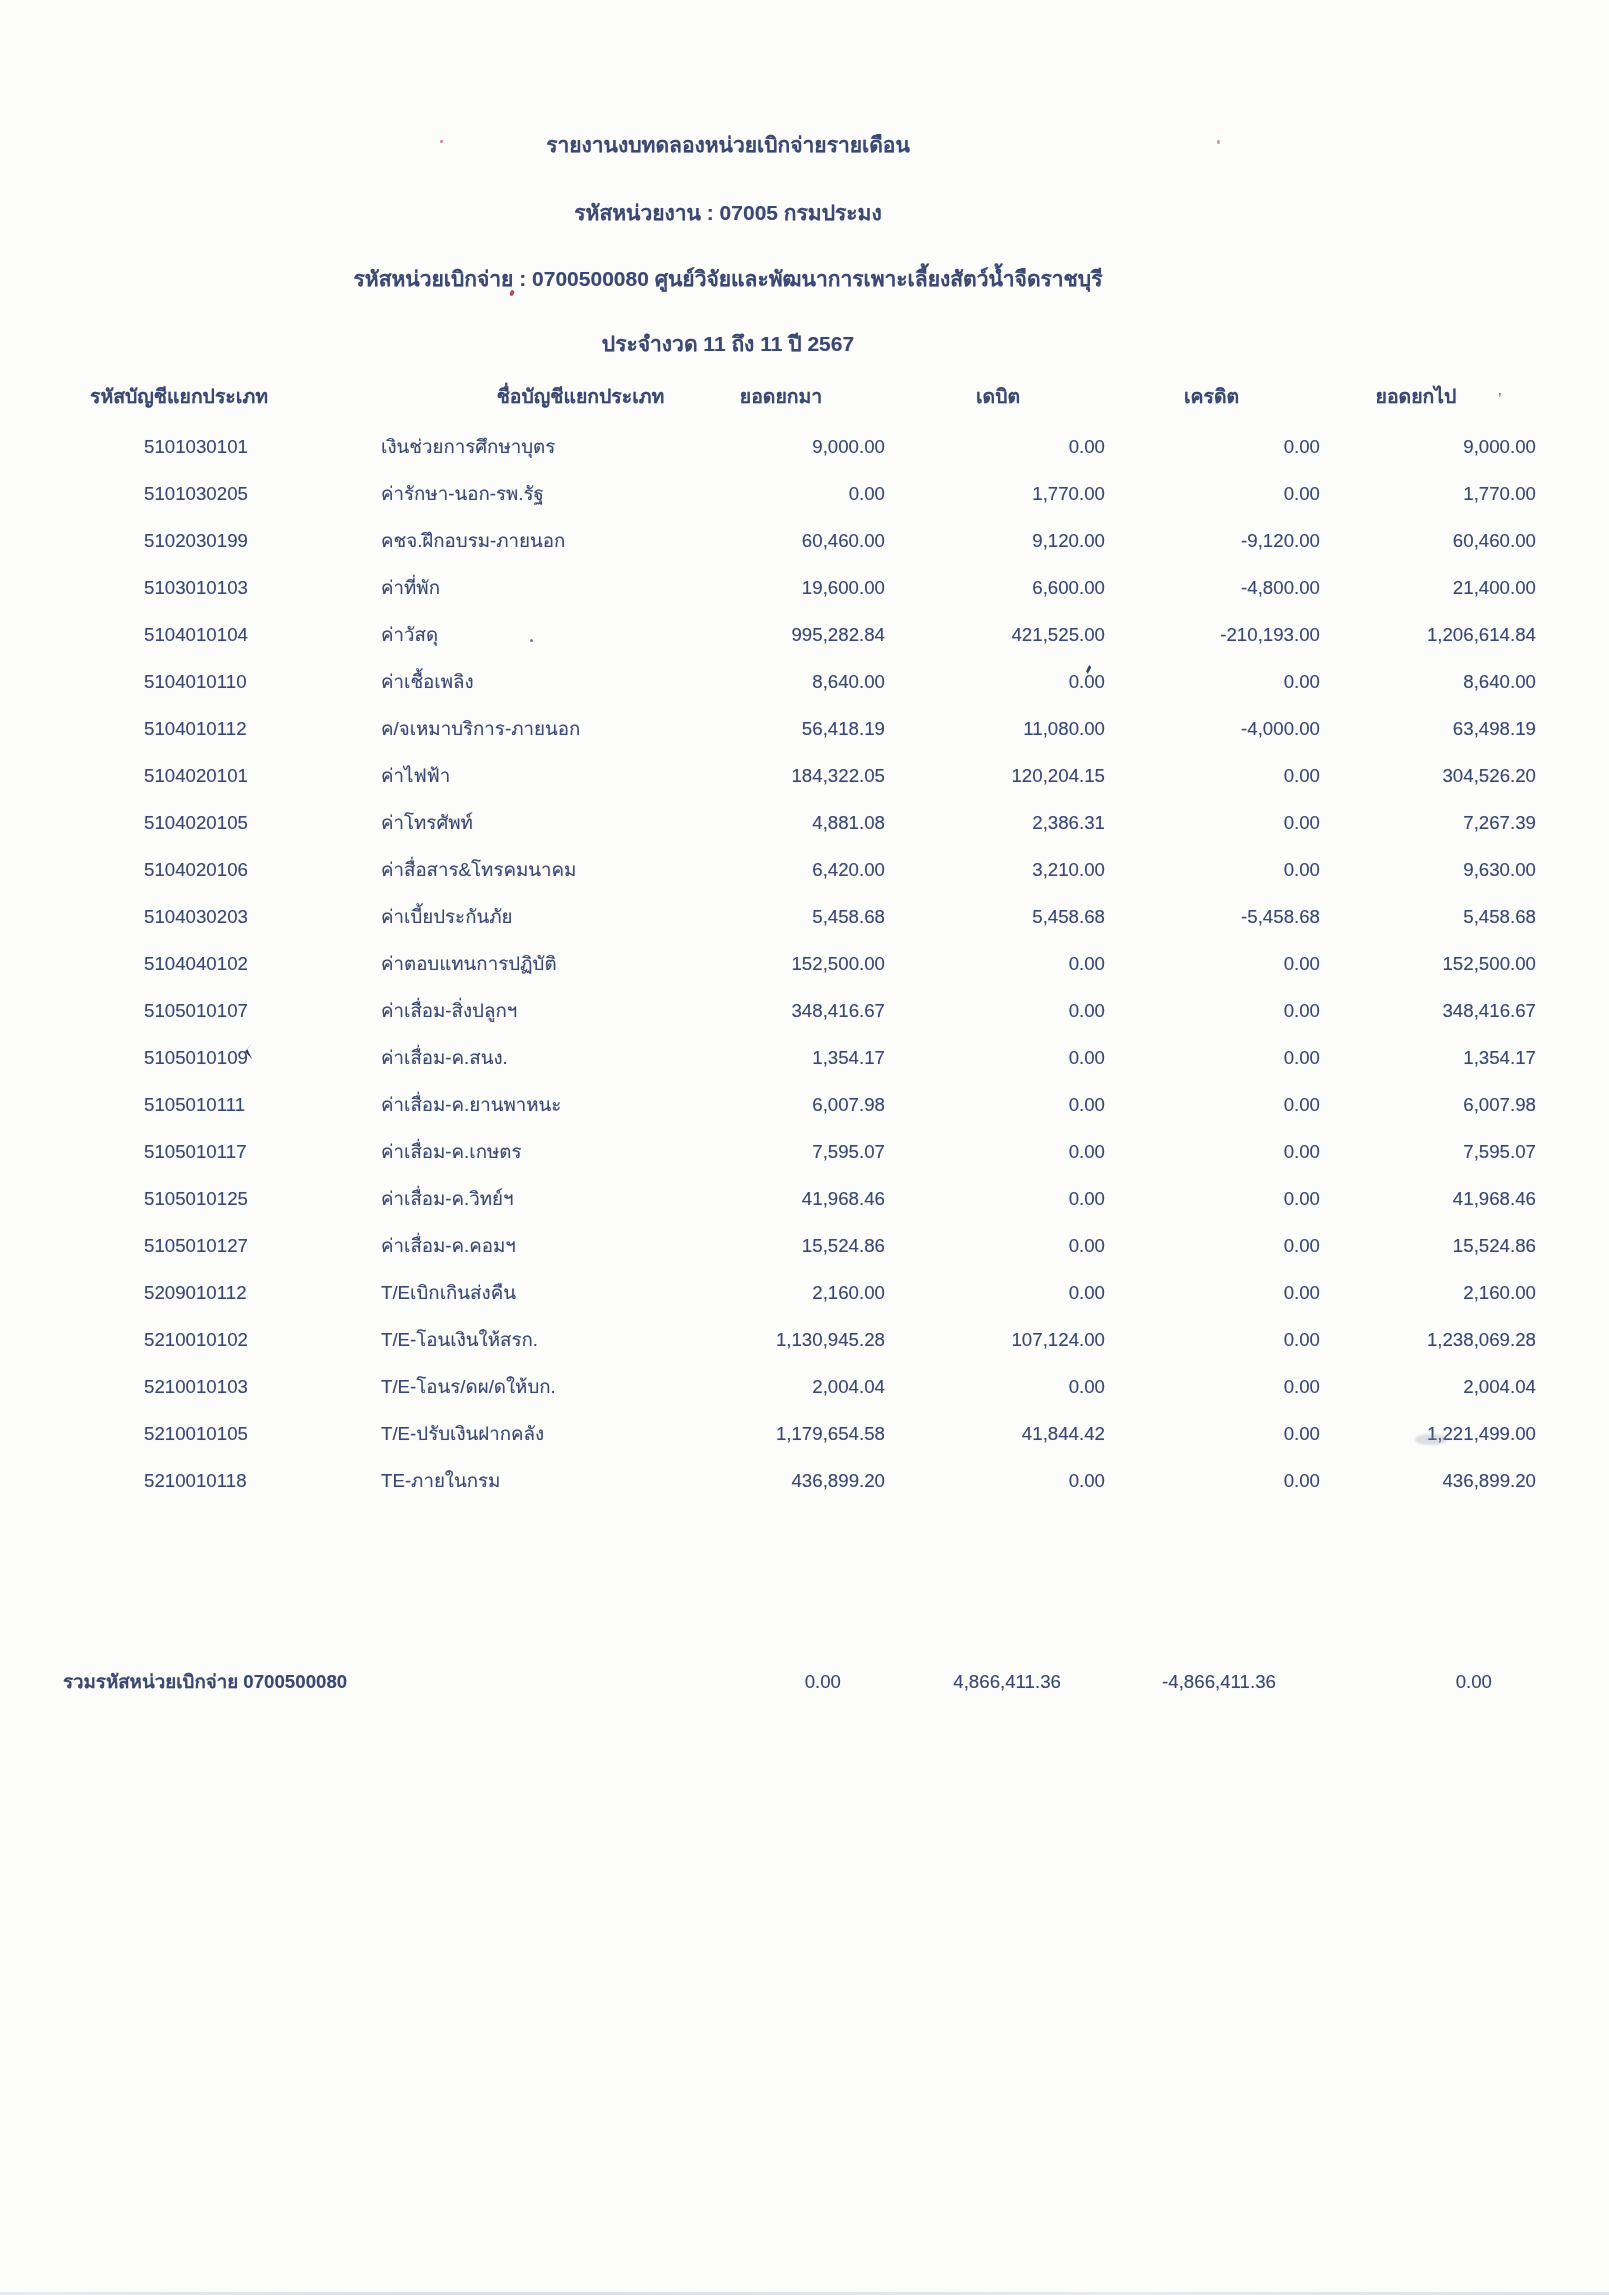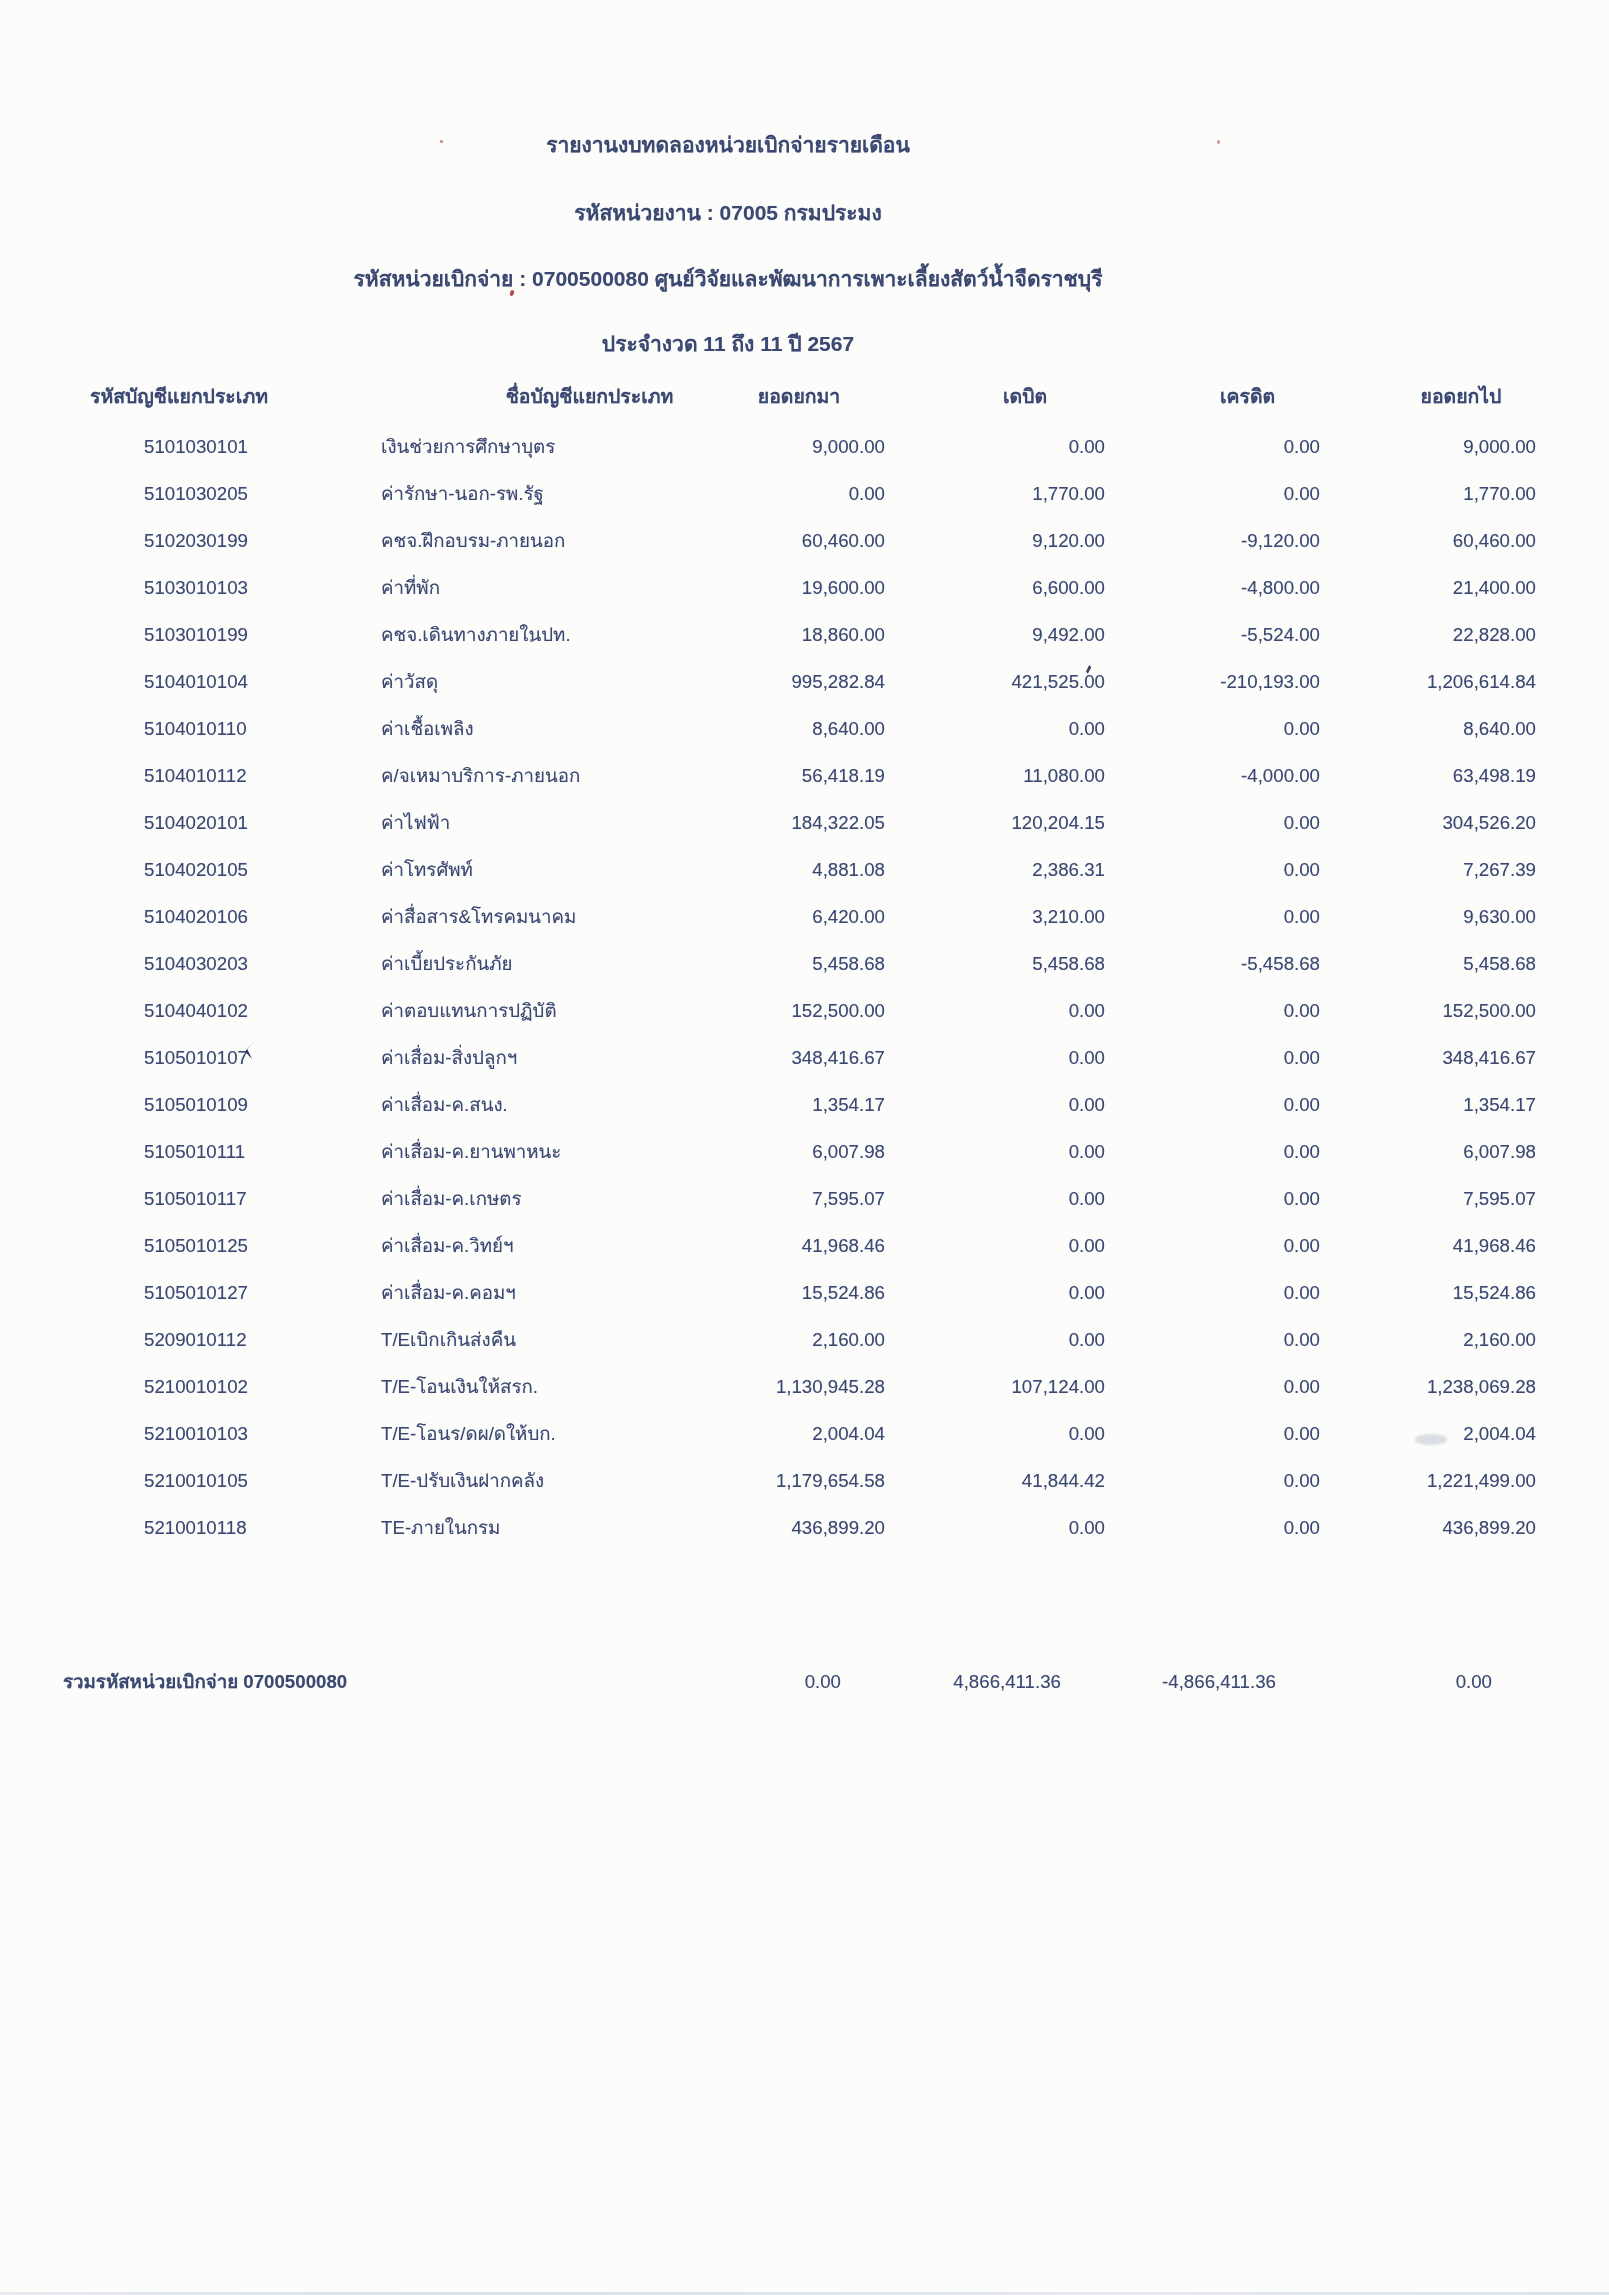--- a/index.html
+++ b/index.html
@@ -12,21 +12,21 @@
   .soft{text-shadow:0 0 0.7px rgba(58,70,110,.35);}
   
   .title-block{position:absolute;left:0;top:0;width:1456px;text-align:center;}
   .title-line{position:absolute;left:0;width:100%;font-weight:700;font-size:21px;line-height:27px;}
   #t1{top:131px;}
   #t2{top:199px;}
   #t3{top:265px;}
   #t4{top:330px;}
   
   .grid{display:grid;grid-template-columns:237px 304px 200px 220px 215px 216px;}
-  .head-row{position:absolute;left:100px;top:381px;width:1393px;font-weight:700;font-size:19.4px;gap:9px;}
+  .head-row{position:absolute;left:100px;top:381px;width:1393px;font-weight:700;font-size:19.4px;}
   .head-cell{text-align:center;position:relative;white-space:nowrap;}
   .hc1{left:-10px;text-align:left;}
   .hc2{left:23.4px;text-align:right;}
   .hc3{left:40px;}
   .hc4{left:47px;}
   .hc5{left:43px;}
   .hc6{left:32px;}
   .stray-mark{position:absolute;left:1498px;top:391px;font-size:16px;color:#5a6590;}
   
   .table-body{position:absolute;left:100px;top:435px;width:1393px;font-size:18.7px;}
@@ -100,28 +100,20 @@
   </div>
     <div class="row grid">
     <span class="cell code">5103010103</span>
     <span class="cell name">ค่าที่พัก</span>
     <span class="cell num">19,600.00</span>
     <span class="cell num">6,600.00</span>
     <span class="cell num">-4,800.00</span>
     <span class="cell num">21,400.00</span>
   </div>
     <div class="row grid">
-    <span class="cell code">5103010199</span>
-    <span class="cell name">คชจ.เดินทางภายในปท.</span>
-    <span class="cell num">18,860.00</span>
-    <span class="cell num">9,492.00</span>
-    <span class="cell num">-5,524.00</span>
-    <span class="cell num">22,828.00</span>
-  </div>
-    <div class="row grid">
     <span class="cell code">5104010104</span>
     <span class="cell name">ค่าวัสดุ</span>
     <span class="cell num">995,282.84</span>
     <span class="cell num">421,525.00</span>
     <span class="cell num">-210,193.00</span>
     <span class="cell num">1,206,614.84</span>
   </div>
     <div class="row grid">
     <span class="cell code">5104010110</span>
     <span class="cell name">ค่าเชื้อเพลิง</span>

